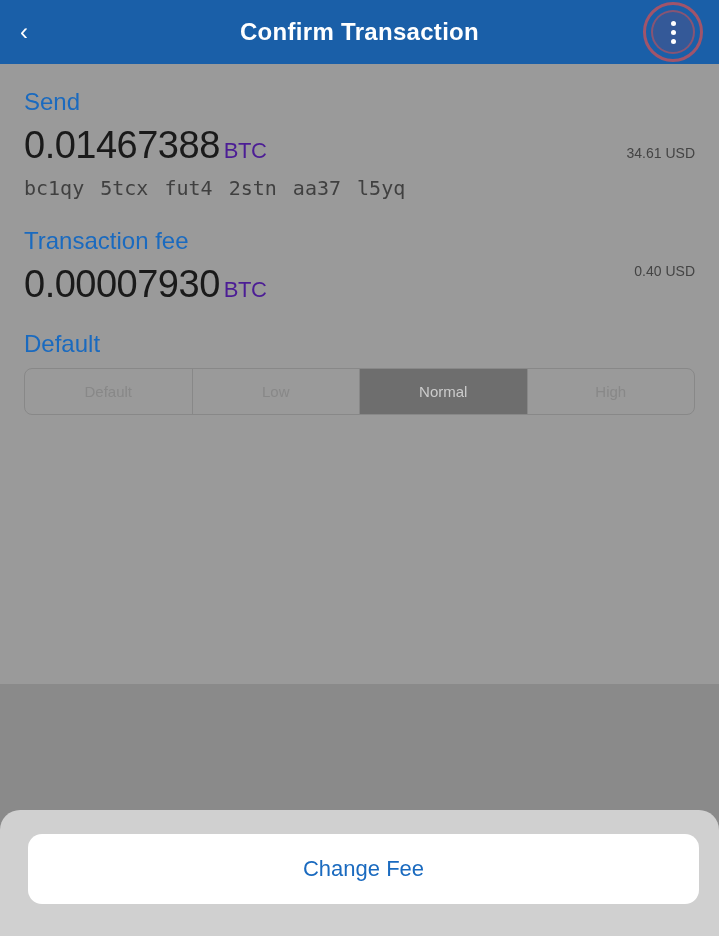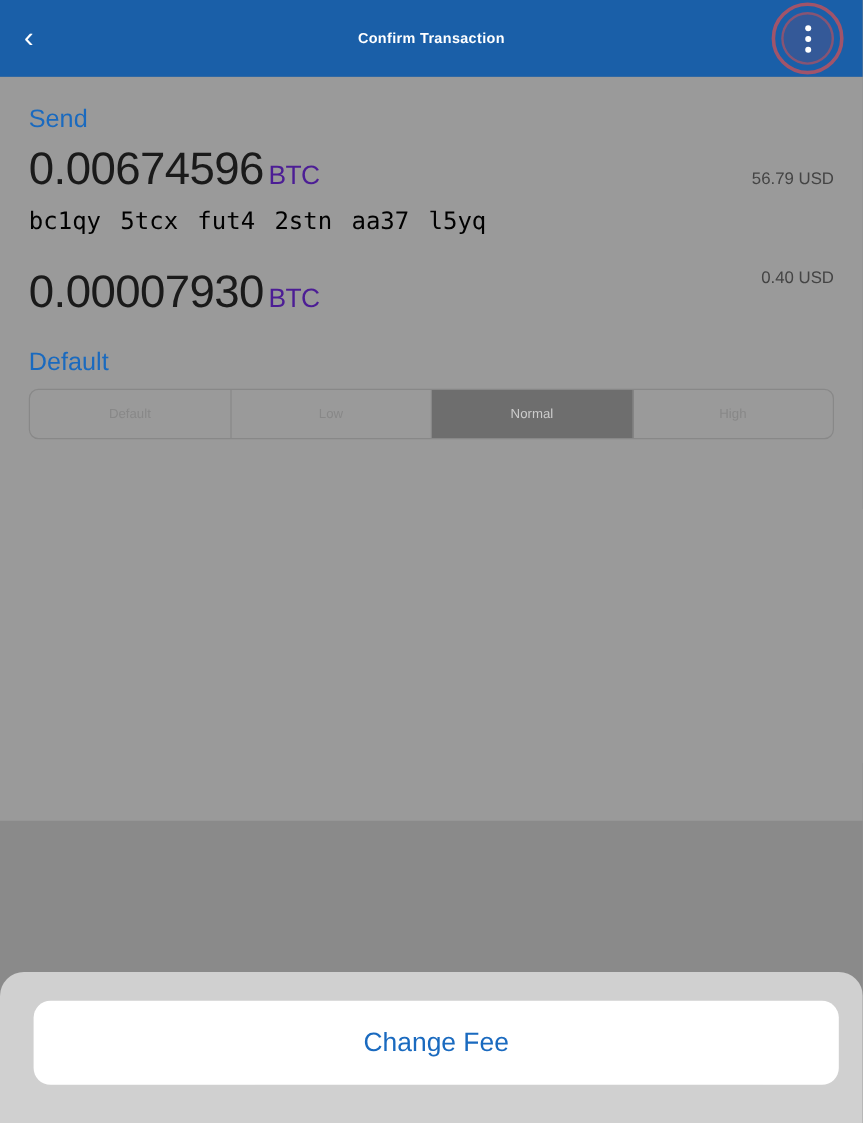--- a/index.html
+++ b/index.html
@@ -29,21 +29,21 @@
       position: absolute;
       left: 20px;
       color: white;
       font-size: 24px;
       cursor: pointer;
       font-weight: 300;
     }
 
     .header-title {
       color: white;
-      font-size: 12px;
+      font-size: 24px;
       font-weight: 600;
       letter-spacing: 0.3px;
     }
 
     .header-menu {
       position: absolute;
       right: 16px;
       top: 50%;
       transform: translateY(-50%);
     }
@@ -87,21 +87,21 @@
 
     
     .content {
       background: #9a9a9a;
       padding: 24px 24px 20px 24px;
       min-height: 620px;
     }
 
     .section-label {
       color: #1a6abf;
-      font-size: 21px;
+      font-size: 24px;
       font-weight: 500;
       margin-bottom: 8px;
     }
 
     .amount-row {
       display: flex;
       align-items: baseline;
       justify-content: space-between;
       margin-bottom: 6px;
     }
@@ -121,21 +121,21 @@
     }
 
     .amount-usd {
       font-size: 14px;
       color: #444;
       font-weight: 400;
     }
 
     .address {
       font-size: 20px;
-      color: #000000;
+      color: #404040;
       line-height: 1.5;
       margin-bottom: 24px;
       font-family: monospace;
       word-spacing: 4px;
     }
 
     .fee-amount-row {
       display: flex;
       align-items: flex-start;
       justify-content: space-between;
@@ -152,21 +152,21 @@
       border: 1.5px solid #888;
       border-radius: 8px;
       overflow: hidden;
       margin-top: 10px;
     }
 
     .priority-btn {
       flex: 1;
       padding: 14px 0;
       text-align: center;
-      font-size: 11px;
+      font-size: 15px;
       color: #888;
       background: transparent;
       border: none;
       cursor: pointer;
       font-family: inherit;
       font-weight: 400;
     }
 
     .priority-btn:not(:last-child) {
       border-right: 1.5px solid #888;
@@ -224,32 +224,33 @@
     </div>
   </div>
 </div>
 
 <div class="content">
 
   <div class="section">
     <div class="section-label">Send</div>
     <div class="amount-row">
       <div class="amount-main">
-        <span>0.00674596</span><span class="currency-unit">BTC</span>
+        <span>0.01467388</span><span class="currency-unit">BTC</span>
       </div>
       <div class="amount-usd">
-        <span>56.79</span> <span>USD</span>
+        <span>34.61</span> <span>USD</span>
       </div>
     </div>
     <div class="address">
       <div>bc1qy  5tcx  fut4  2stn  aa37  l5yq</div>
     </div>
   </div>
 
   <div class="section">
+    <div class="section-label">Transaction fee</div>
     <div class="fee-amount-row">
       <div class="amount-main">
         <span>0.00007930</span><span class="currency-unit">BTC</span>
       </div>
       <div class="amount-usd">
         <span>0.40</span> <span>USD</span>
       </div>
     </div>
   </div>
 

